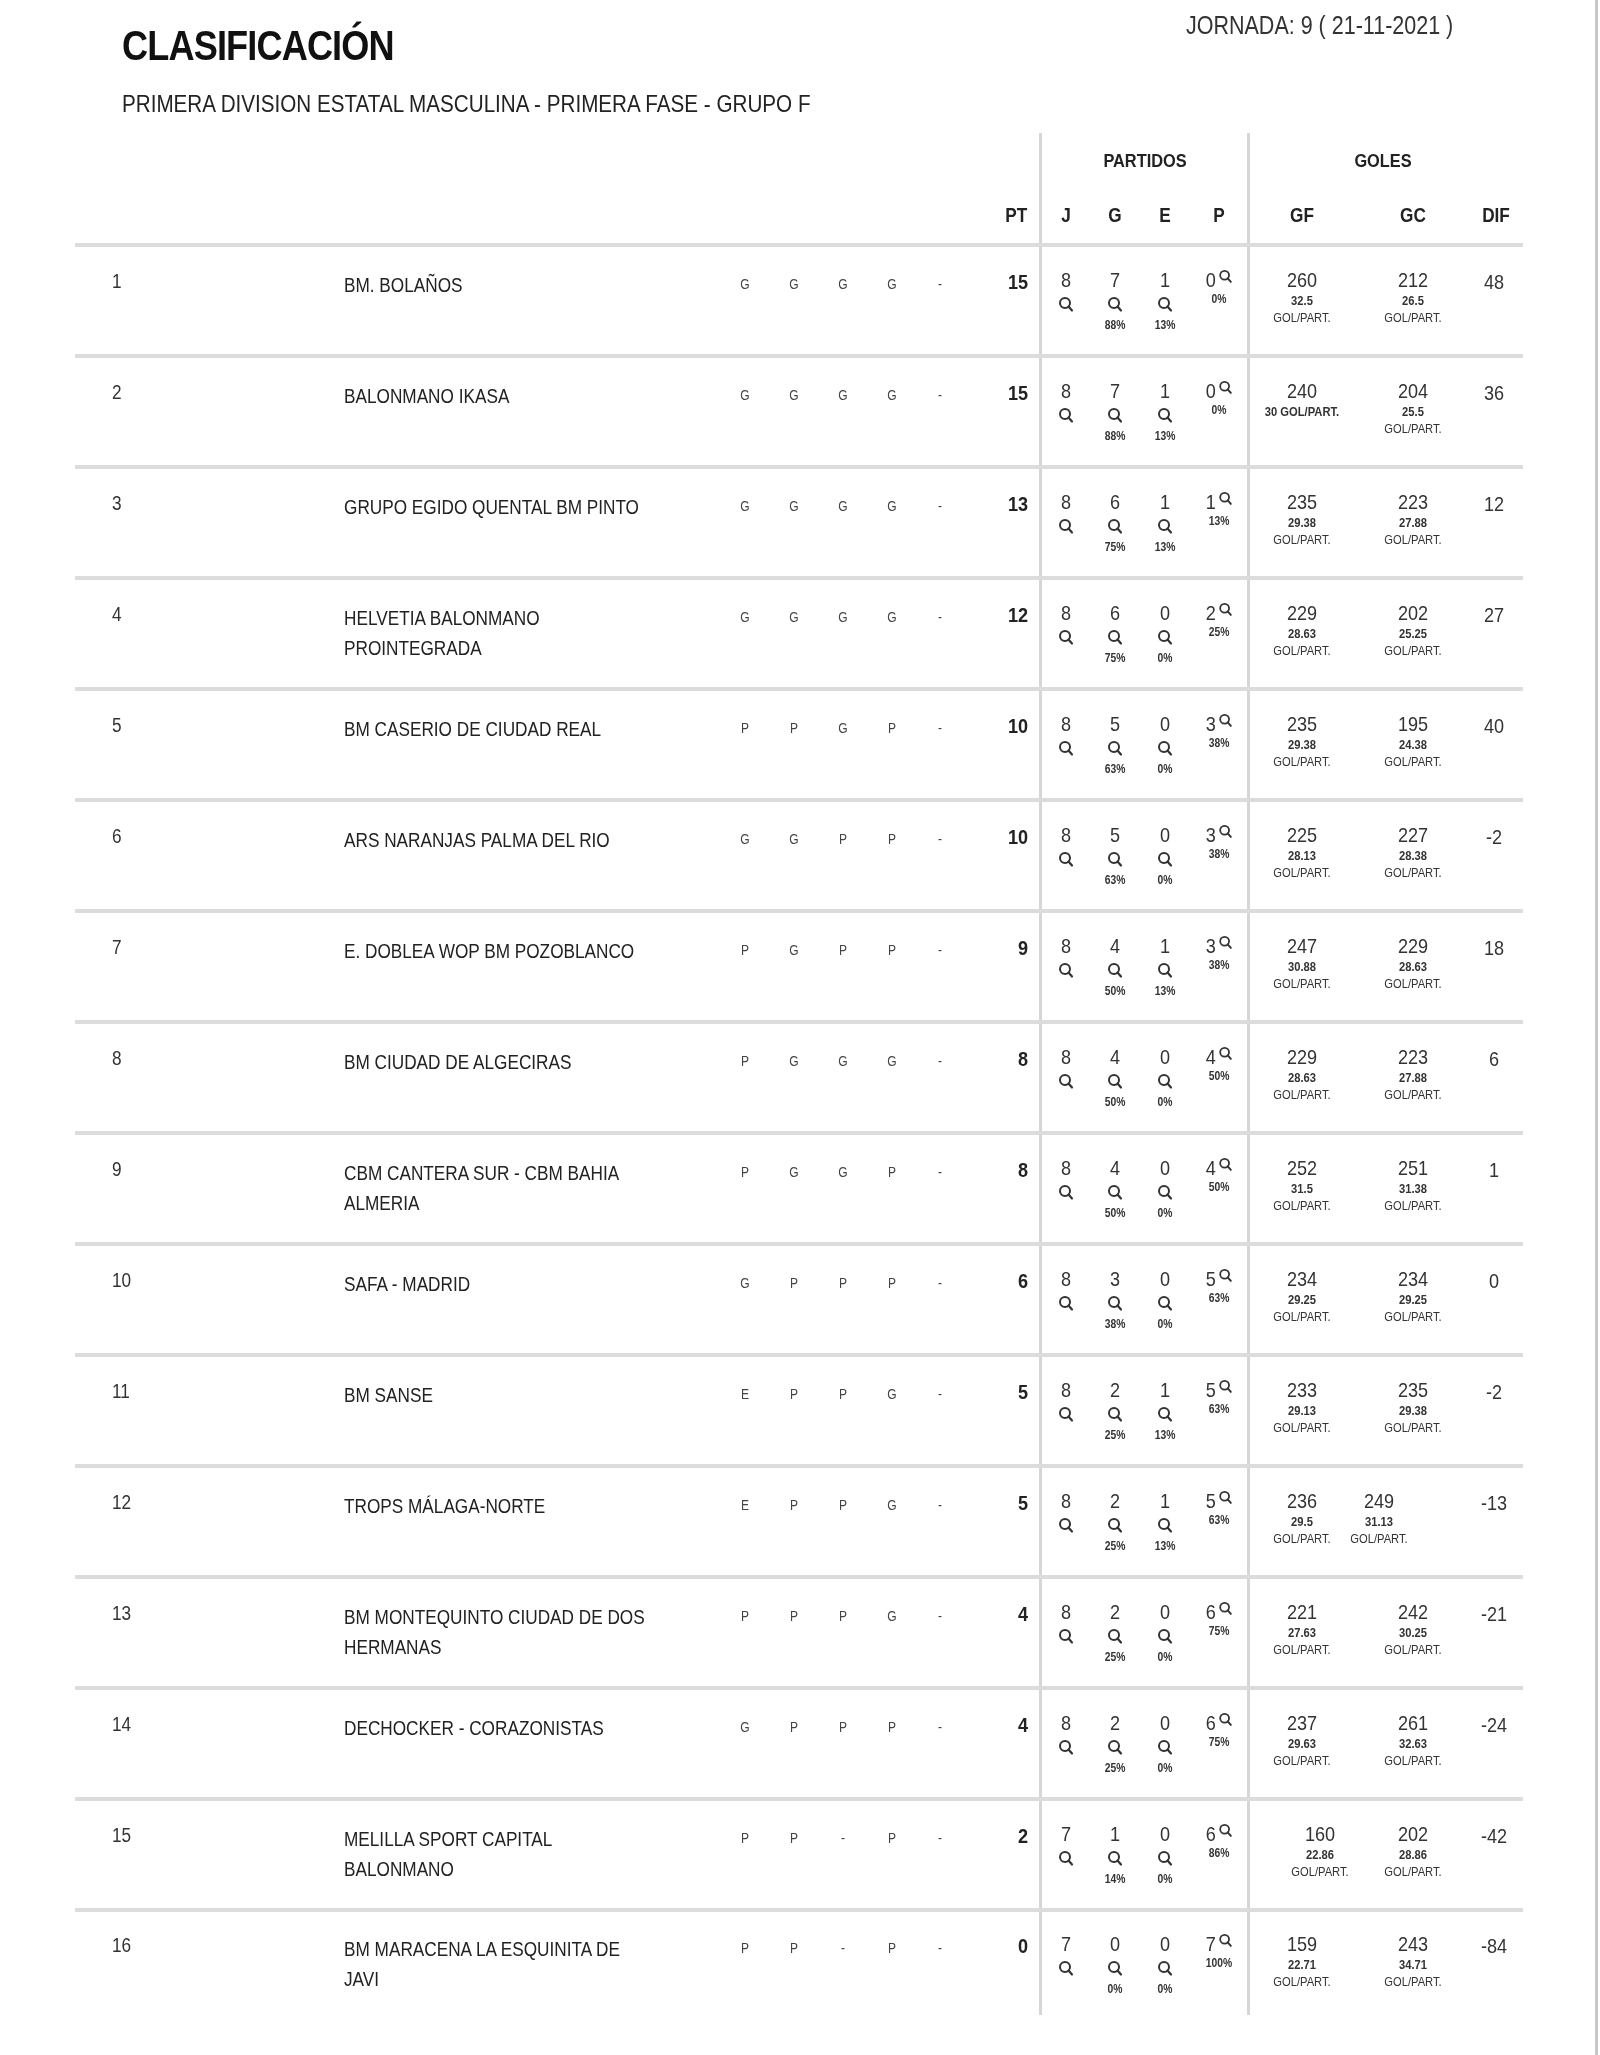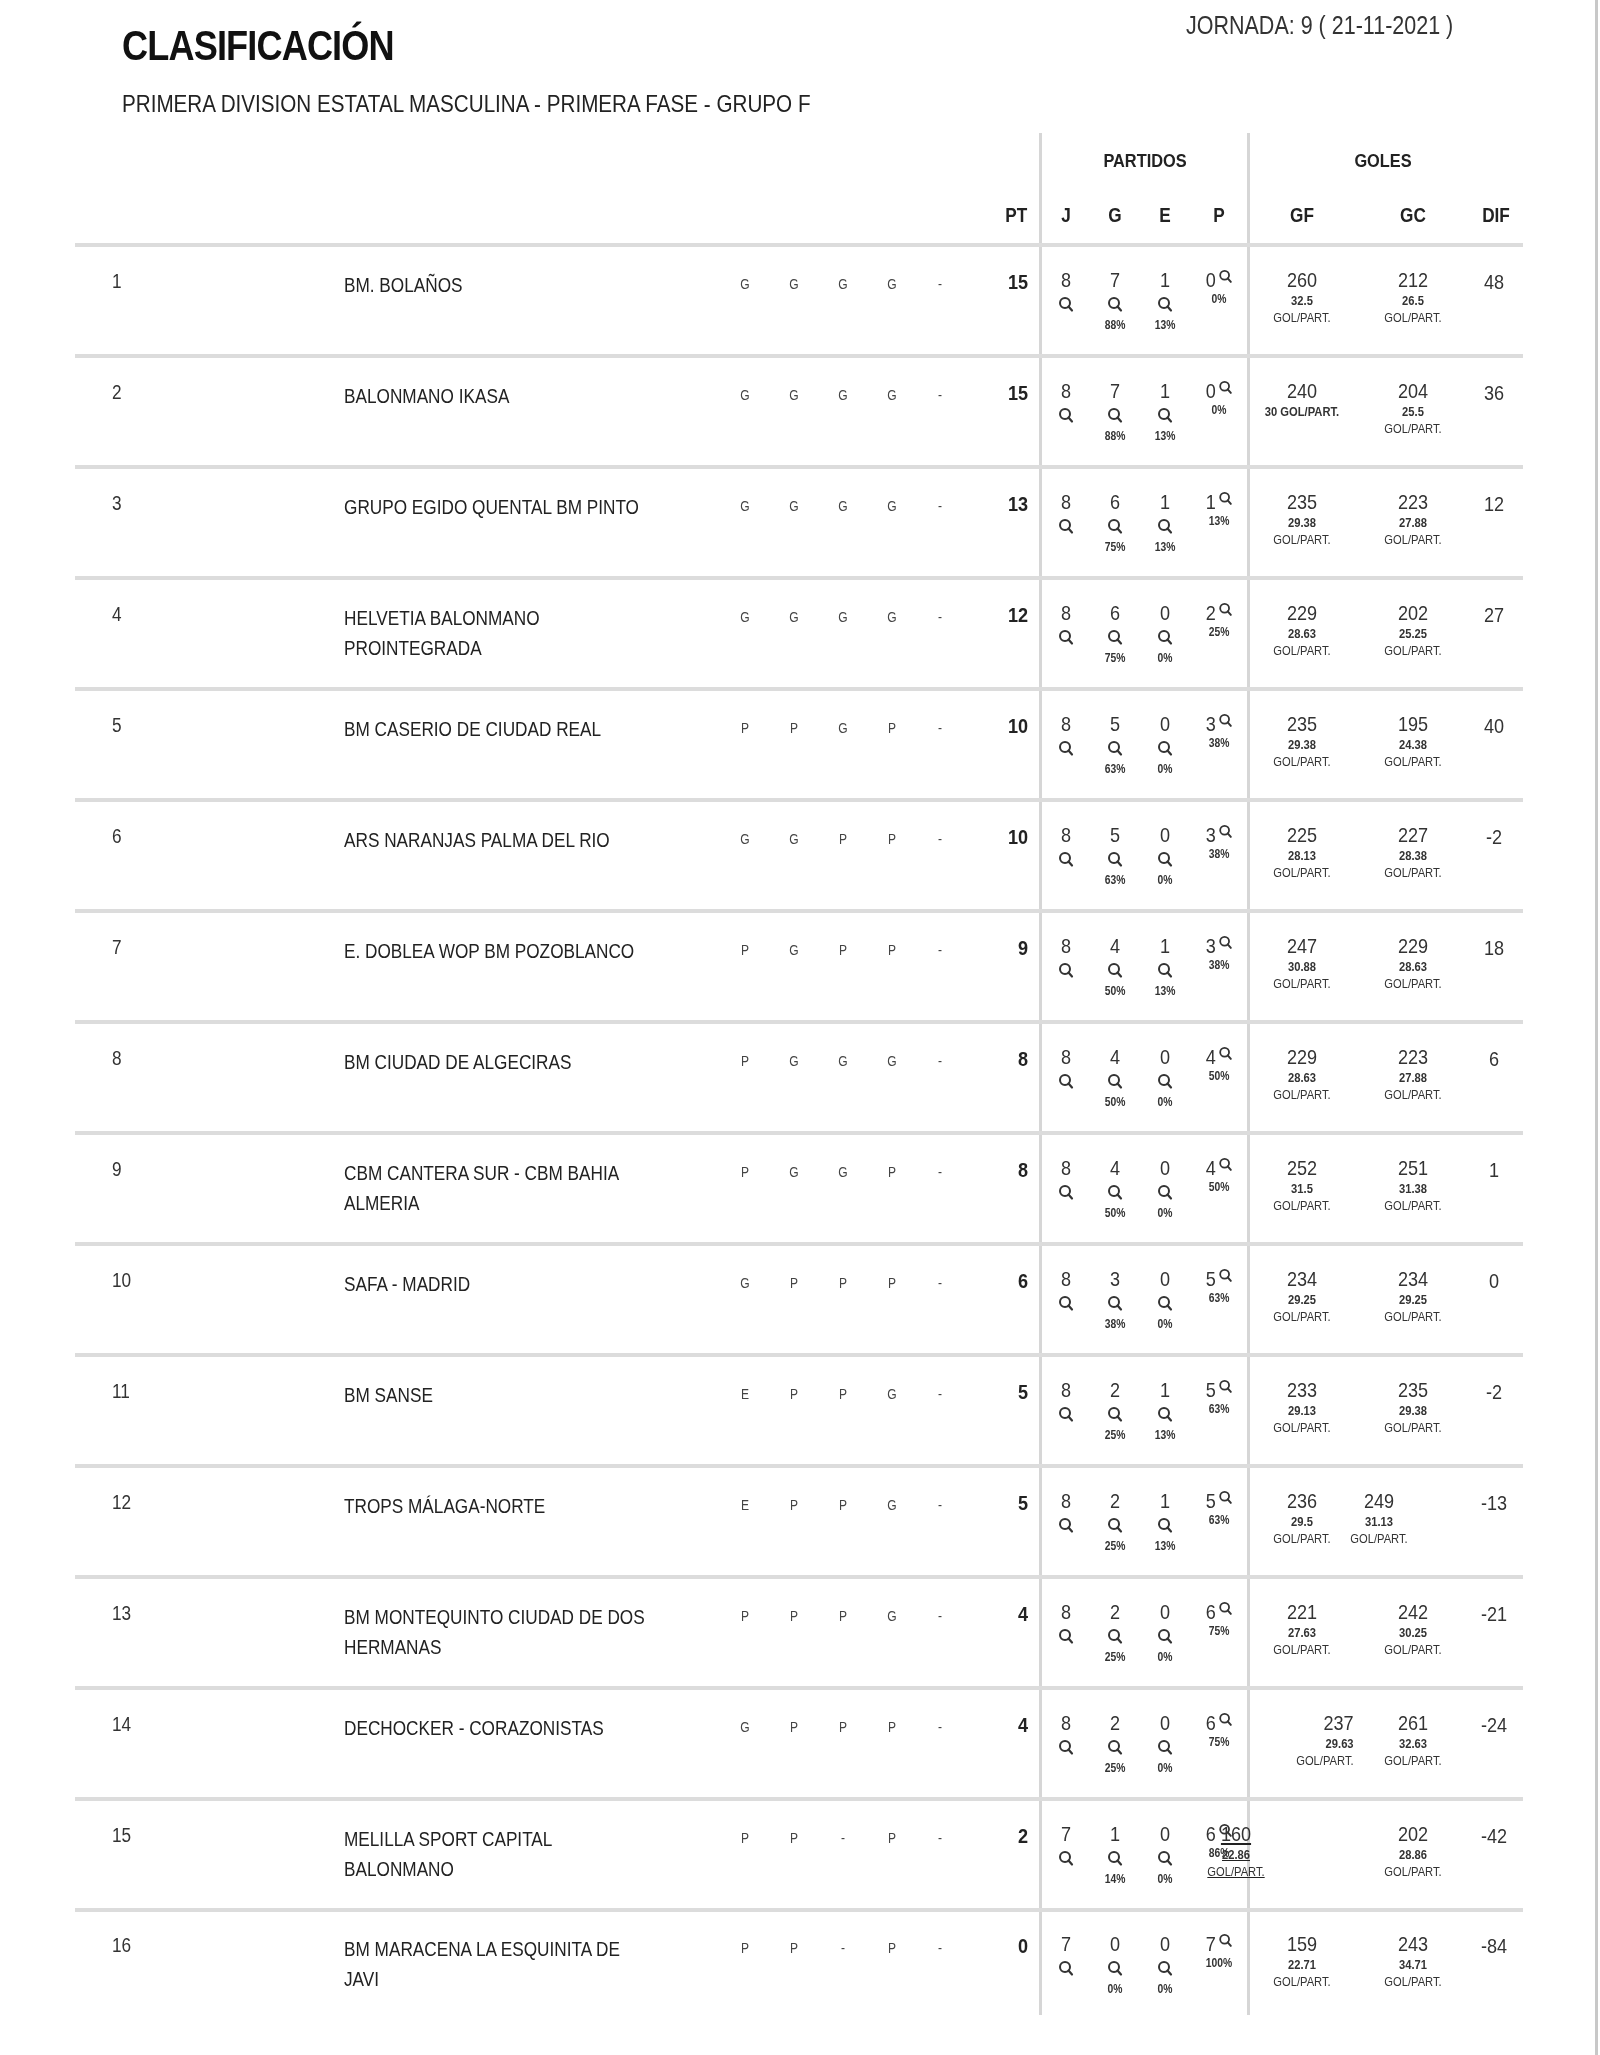--- a/index.html
+++ b/index.html
@@ -811,21 +811,21 @@
       <span class="pct">0%</span>
     </div>
     <div class="cell stat-p" style="left:1194px;">
       <span class="num">6</span><svg class="mag-inline" viewBox="0 0 16 18">
             <circle cx="7" cy="7" r="5" fill="none" stroke="#333" stroke-width="2"></circle>
             <line x1="10.5" y1="10.5" x2="14" y2="14.5" stroke="#333" stroke-width="2.2" stroke-linecap="round"></line>
           </svg>
       <span class="pct">75%</span>
     </div>
 
-    <div class="cell goal" style="left:1242px;text-align:right;">
+    <div class="cell goal" style="left:1242px;">
       <span class="num">237</span>
       <span class="avg">29.63</span>
       <span class="unit gf-unit">GOL/PART.</span>
     </div>
     <div class="cell goal" style="left:1353px;">
       <span class="num">261</span>
       <span class="avg">32.63</span>
       <span class="unit">GOL/PART.</span>
     </div>
     <div class="cell dif">-24</div>
@@ -866,21 +866,21 @@
       <span class="pct">0%</span>
     </div>
     <div class="cell stat-p" style="left:1194px;">
       <span class="num">6</span><svg class="mag-inline" viewBox="0 0 16 18">
             <circle cx="7" cy="7" r="5" fill="none" stroke="#333" stroke-width="2"></circle>
             <line x1="10.5" y1="10.5" x2="14" y2="14.5" stroke="#333" stroke-width="2.2" stroke-linecap="round"></line>
           </svg>
       <span class="pct">86%</span>
     </div>
 
-    <div class="cell goal" style="left:1176px;text-decoration:underline;">
+    <div class="cell goal" style="left:1260px;">
       <span class="num">160</span>
       <span class="avg">22.86</span>
       <span class="unit gf-unit">GOL/PART.</span>
     </div>
     <div class="cell goal" style="left:1353px;">
       <span class="num">202</span>
       <span class="avg">28.86</span>
       <span class="unit">GOL/PART.</span>
     </div>
     <div class="cell dif">-42</div>

